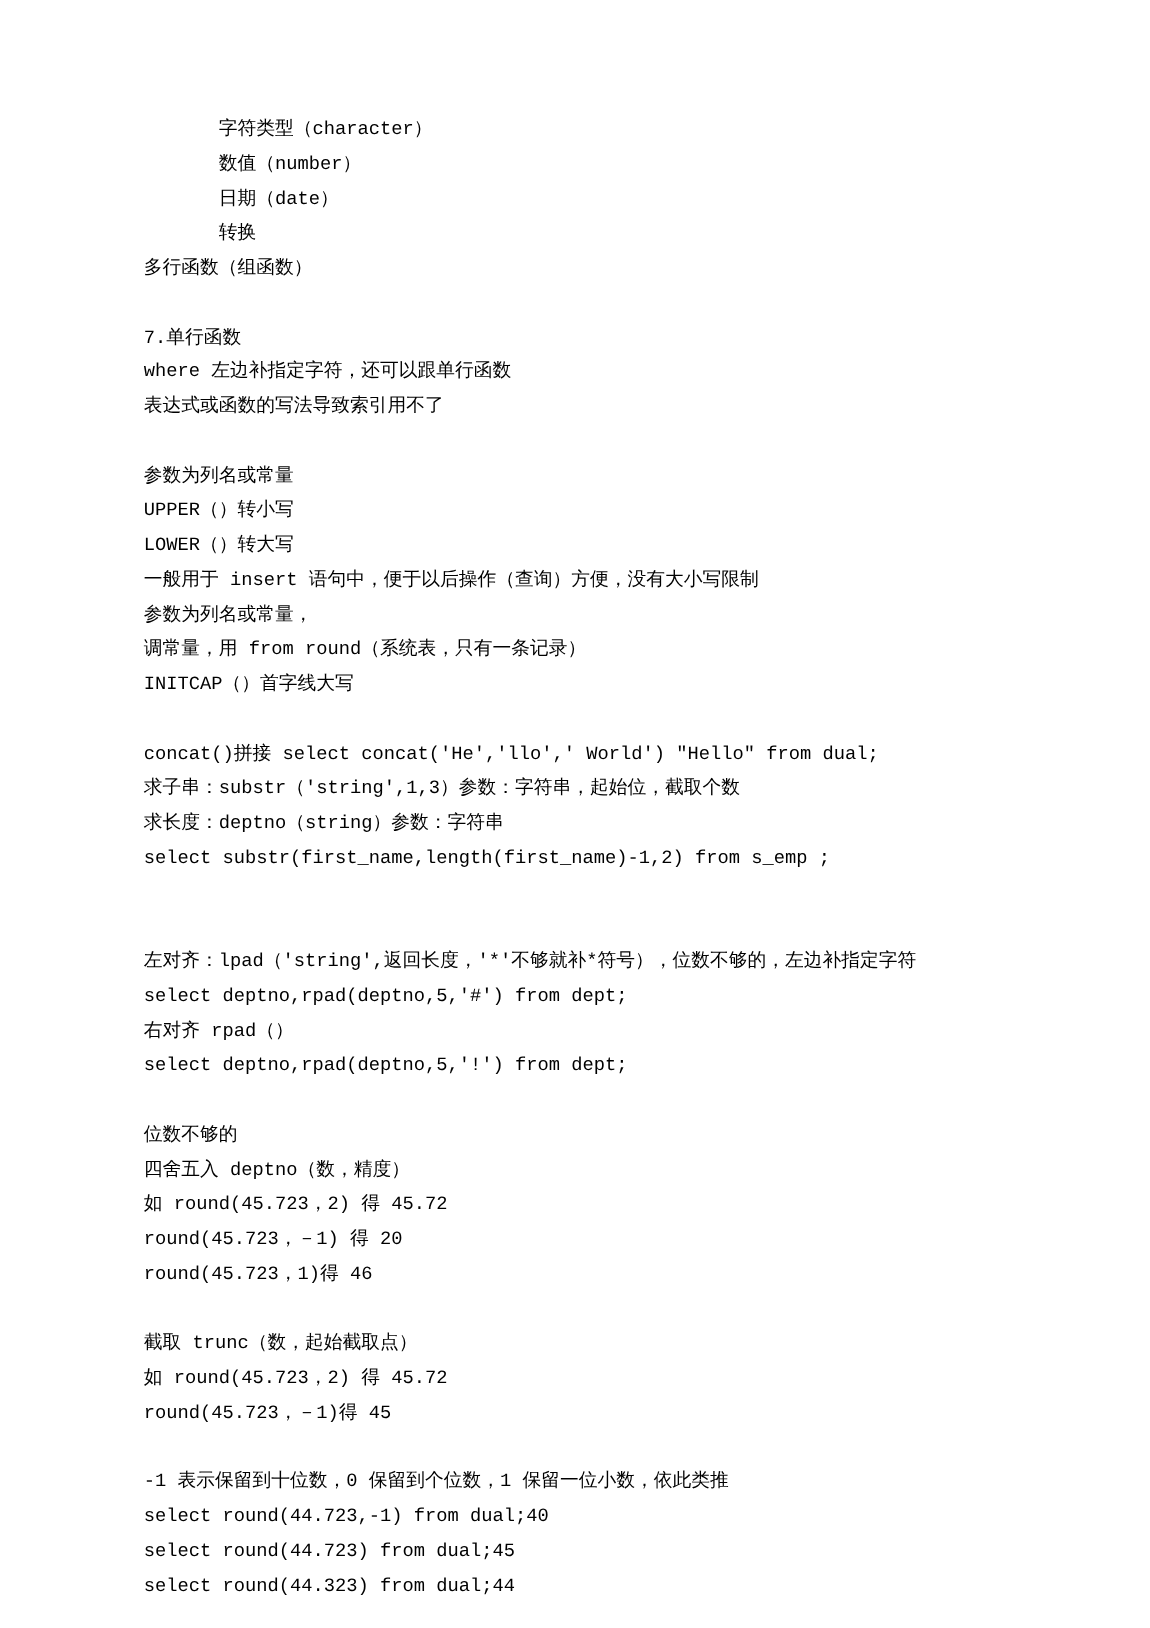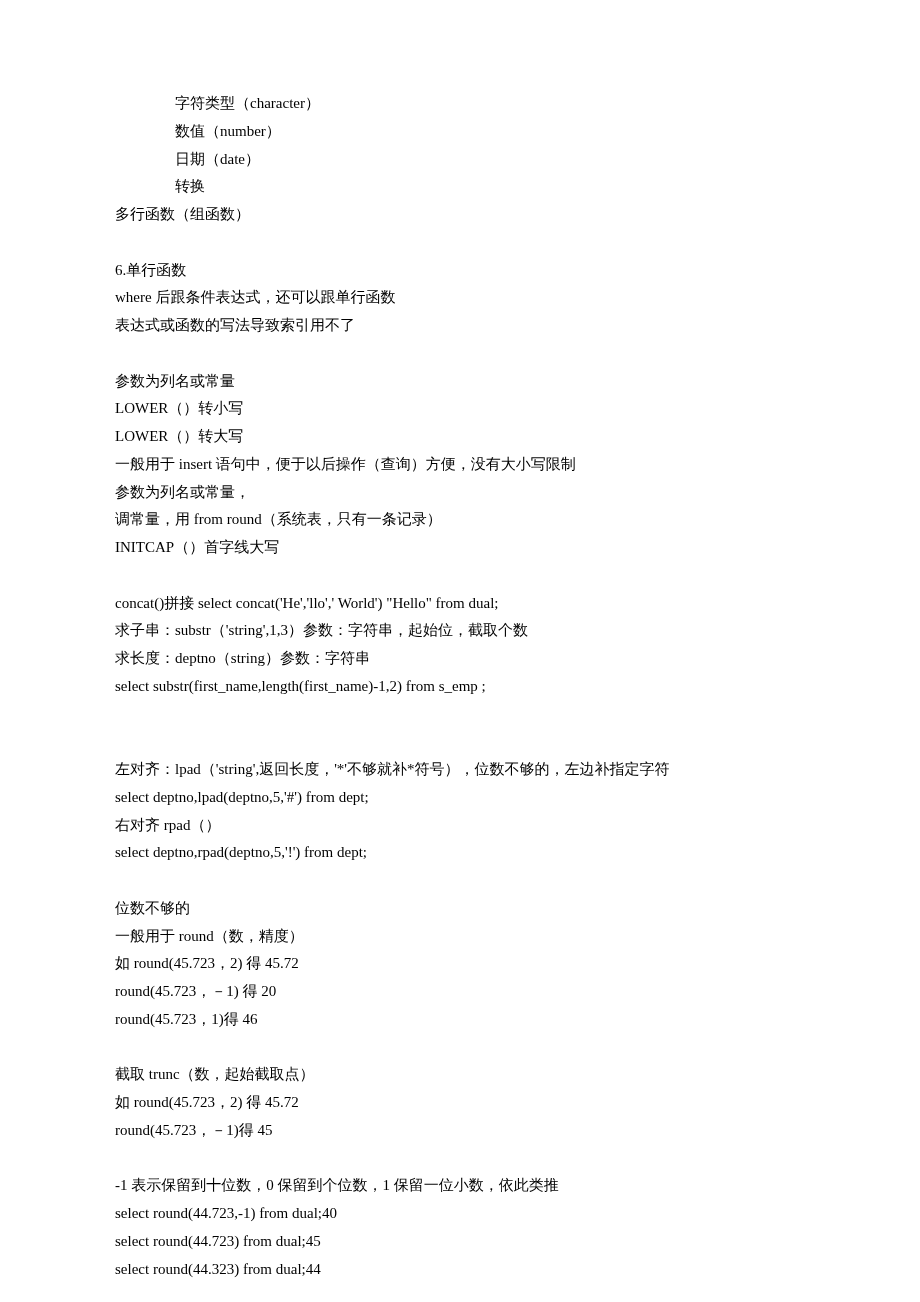--- a/index.html
+++ b/index.html
@@ -1,18 +1,19 @@
 <!DOCTYPE html>
 <html><head>
   <meta charset="utf-8">
   <style>
     * {
       margin: 0;
       padding: 0;
       box-sizing: border-box;
+      font-family: Liberation Mono, monospace;
     }
     body {
       background: #ffffff;
       font-family: "SimSun", "宋体", serif;
       font-size: 15px;
       line-height: 1.85;
       color: #000000;
       padding: 90px 115px 60px 115px;
       width: 920px;
     }
@@ -30,53 +31,53 @@
 <body>
 
 <div class="indent para">字符类型（character）</div>
 <div class="indent para">数值（number）</div>
 <div class="indent para">日期（date）</div>
 <div class="indent para">转换</div>
 <div class="para">多行函数（组函数）</div>
 
 <div class="gap"></div>
 
-<div class="para">6.单行函数</div>
-<div class="para">where 后跟条件表达式，还可以跟单行函数</div>
+<div class="para">7.单行函数</div>
+<div class="para">where 左边补指定字符，还可以跟单行函数</div>
 <div class="para">表达式或函数的写法导致索引用不了</div>
 
 <div class="gap"></div>
 
 <div class="para">参数为列名或常量</div>
-<div class="para">LOWER（）转小写</div>
+<div class="para">UPPER（）转小写</div>
 <div class="para">LOWER（）转大写</div>
 <div class="para">一般用于 insert 语句中，便于以后操作（查询）方便，没有大小写限制</div>
 <div class="para">参数为列名或常量，</div>
 <div class="para">调常量，用 from round（系统表，只有一条记录）</div>
 <div class="para">INITCAP（）首字线大写</div>
 
 <div class="gap"></div>
 
 <div class="para">concat()拼接  select concat('He','llo',' World') "Hello" from dual;</div>
 <div class="para">求子串：substr（'string',1,3）参数：字符串，起始位，截取个数</div>
 <div class="para">求长度：deptno（string）参数：字符串</div>
 <div class="para">select substr(first_name,length(first_name)-1,2) from s_emp ;</div>
 
 <div class="gap"></div>
 <div class="gap"></div>
 
 <div class="para">左对齐：lpad（'string',返回长度，'*'不够就补*符号），位数不够的，左边补指定字符</div>
-<div class="para">select deptno,lpad(deptno,5,'#') from dept;</div>
+<div class="para">select deptno,rpad(deptno,5,'#') from dept;</div>
 <div class="para">右对齐 rpad（）</div>
 <div class="para">select deptno,rpad(deptno,5,'!') from dept;</div>
 
 <div class="gap"></div>
 
 <div class="para">位数不够的</div>
-<div class="para">一般用于 round（数，精度）</div>
+<div class="para">四舍五入 deptno（数，精度）</div>
 <div class="para">如 round(45.723，2) 得 45.72</div>
 <div class="para"> round(45.723，－1) 得 20</div>
 <div class="para"> round(45.723，1)得 46</div>
 
 <div class="gap"></div>
 
 <div class="para">截取 trunc（数，起始截取点）</div>
 <div class="para">如 round(45.723，2) 得 45.72</div>
 <div class="para">round(45.723，－1)得 45</div>
 

